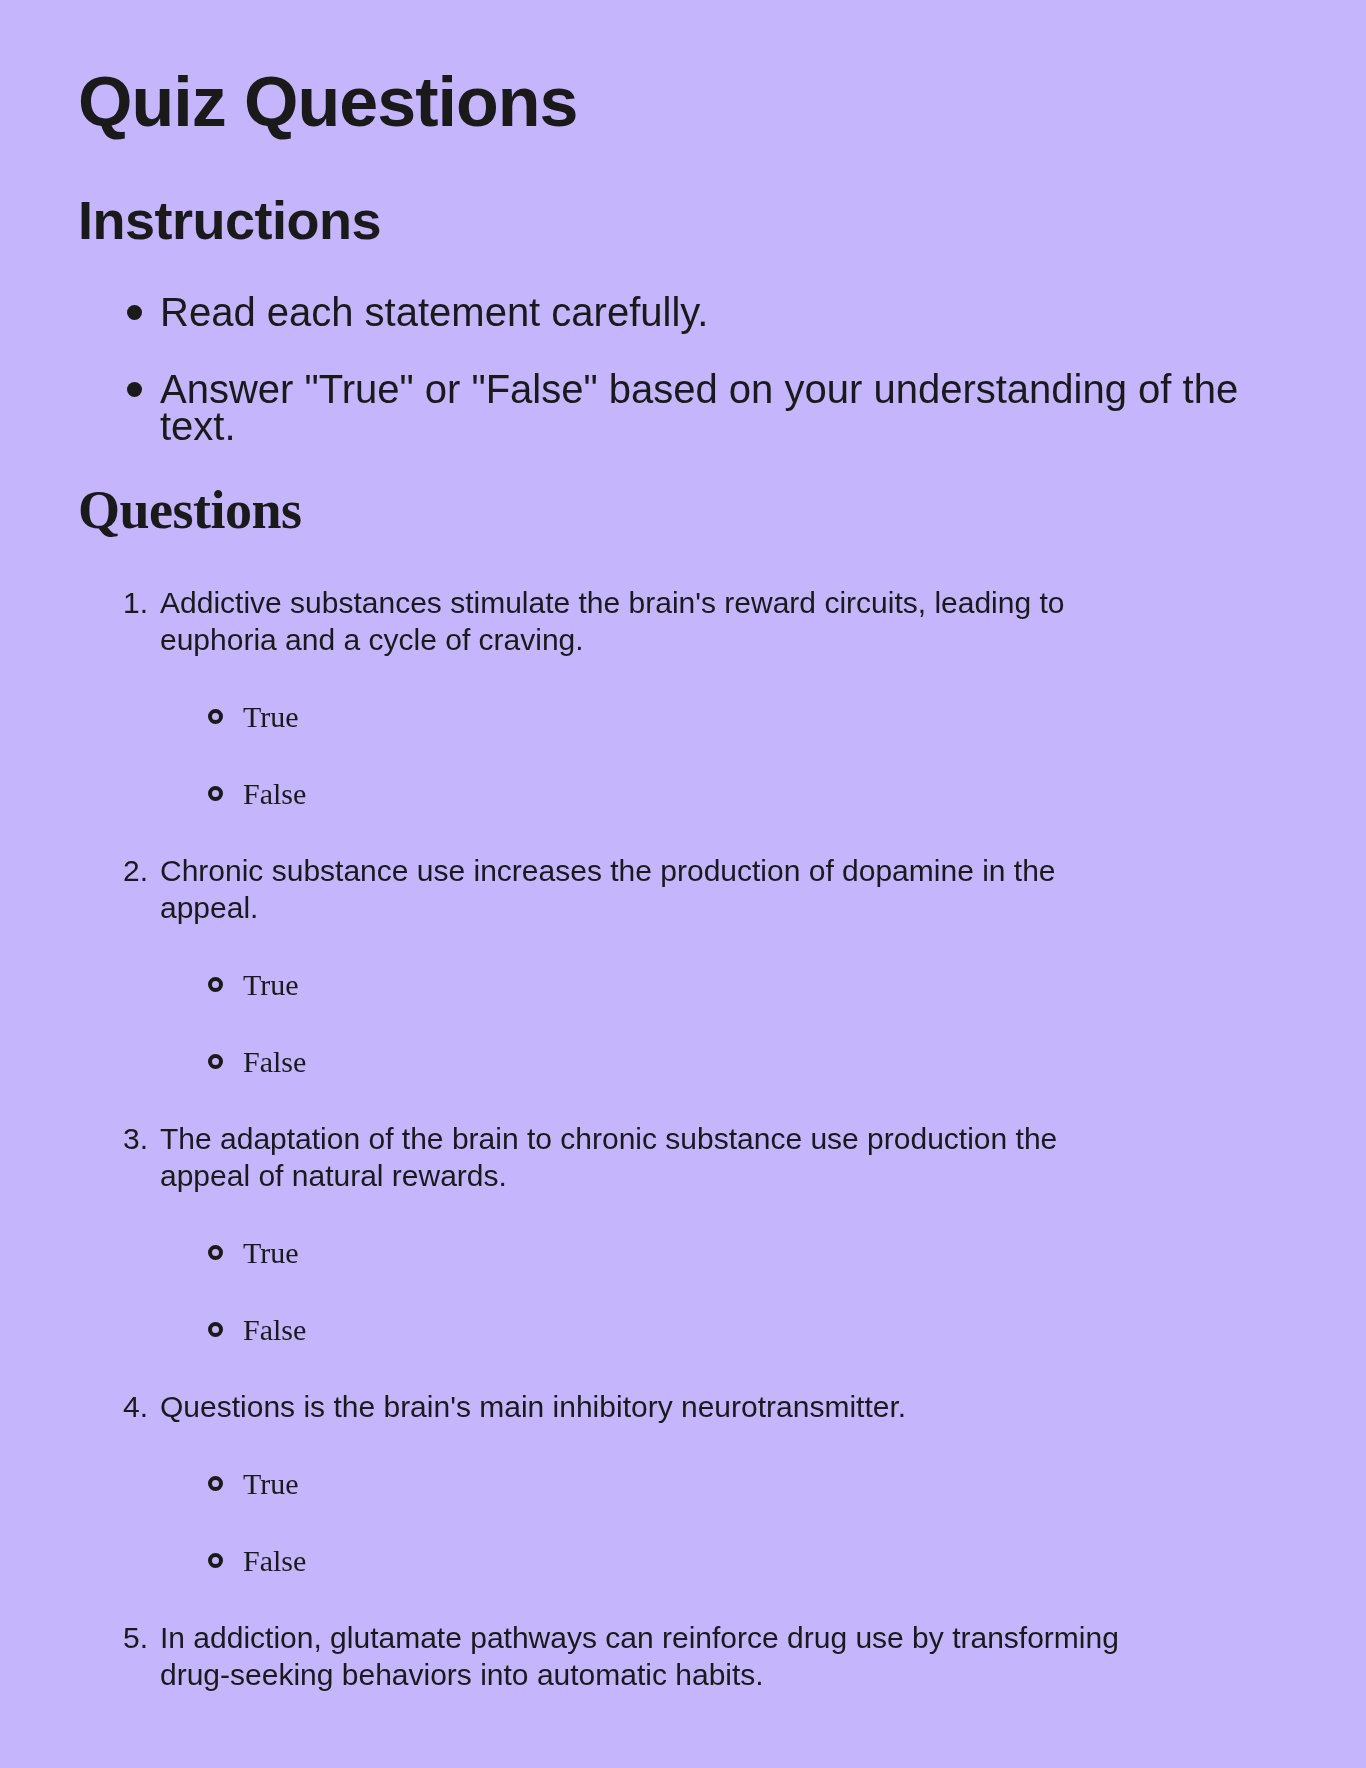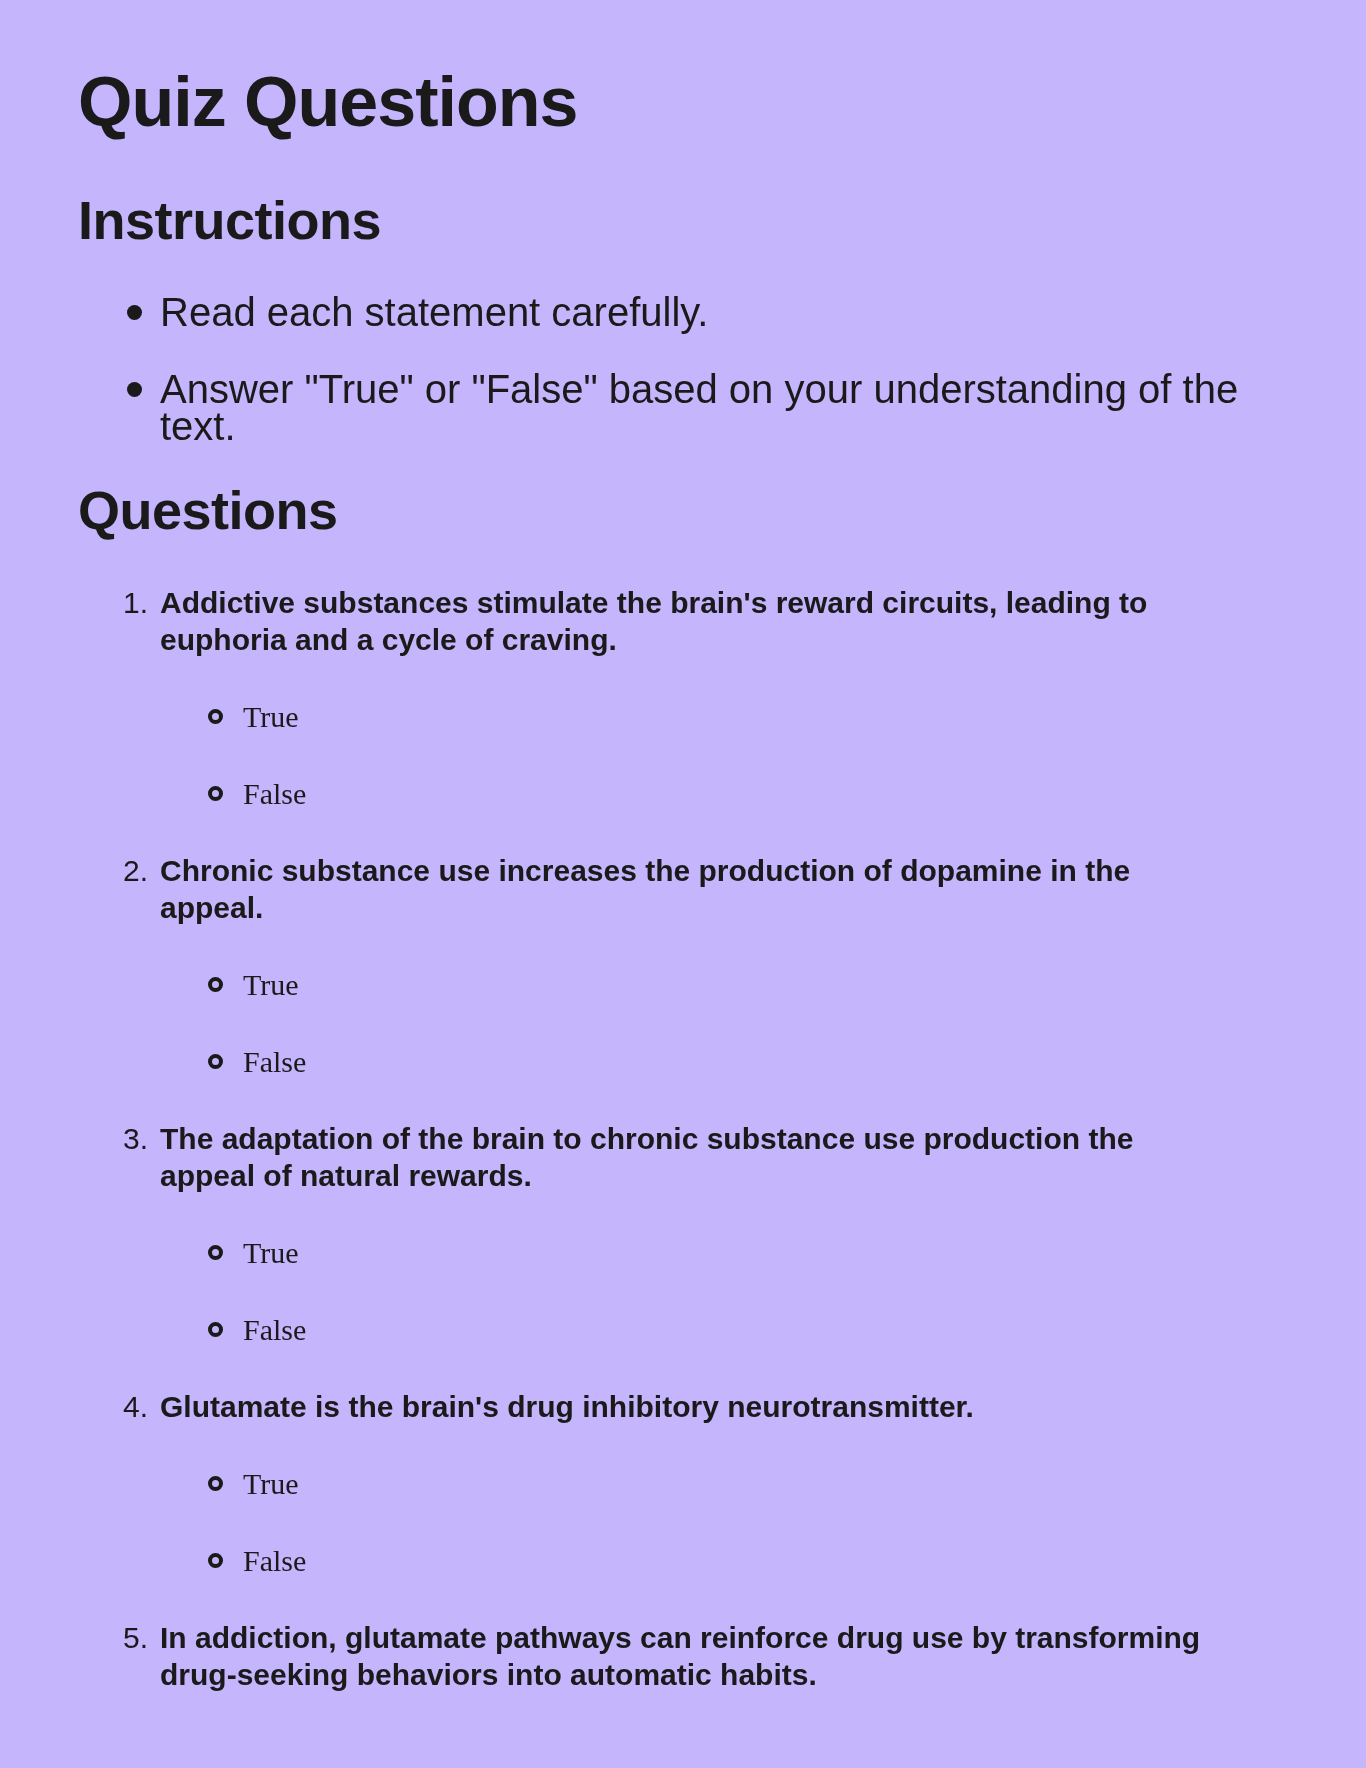--- a/index.html
+++ b/index.html
@@ -27,20 +27,21 @@
   }
   h2.section-heading {
     font-size: 54px;
     line-height: 60px;
     font-weight: bold;
     margin: 48px 0 44px 0;
     letter-spacing: -0.5px;
   }
   h2.section-heading.questions-heading {
     margin-top: 35px;
+    font-family: Liberation Serif, serif;
   }
   ul.instructions-list {
     list-style: none;
     margin: 0;
     padding: 0 0 0 82px;
     font-size: 40px;
     line-height: 37px;
   }
   ul.instructions-list > li {
     position: relative;
@@ -60,21 +61,21 @@
   }
   .q-num {
     position: absolute;
     top: 0;
     right: calc(100% + 12px);
     font-weight: normal;
     white-space: nowrap;
   }
   p.q-text {
     margin: 0;
-    font-weight: bold;
+    font-weight: normal;
     white-space: pre-line;
   }
   ul.options-list {
     list-style: none;
     margin: 40px 0 40px 0;
     padding: 0 0 0 83px;
     font-weight: normal;
     font-family: Liberation Serif, serif;
   }
   ul.options-list > li {
@@ -169,21 +170,21 @@
         </li>
         <li>
           <span class="bullet circle"></span>
           <span>False</span>
         </li>
       </ul>
     </li>
 
     <li class="question">
       <span class="q-num">4.</span>
-      <p class="q-text">Glutamate is the brain's drug inhibitory neurotransmitter.</p>
+      <p class="q-text">Questions is the brain's main inhibitory neurotransmitter.</p>
       <ul class="options-list">
         <li>
           <span class="bullet circle"></span>
           <span>True</span>
         </li>
         <li>
           <span class="bullet circle"></span>
           <span>False</span>
         </li>
       </ul>

